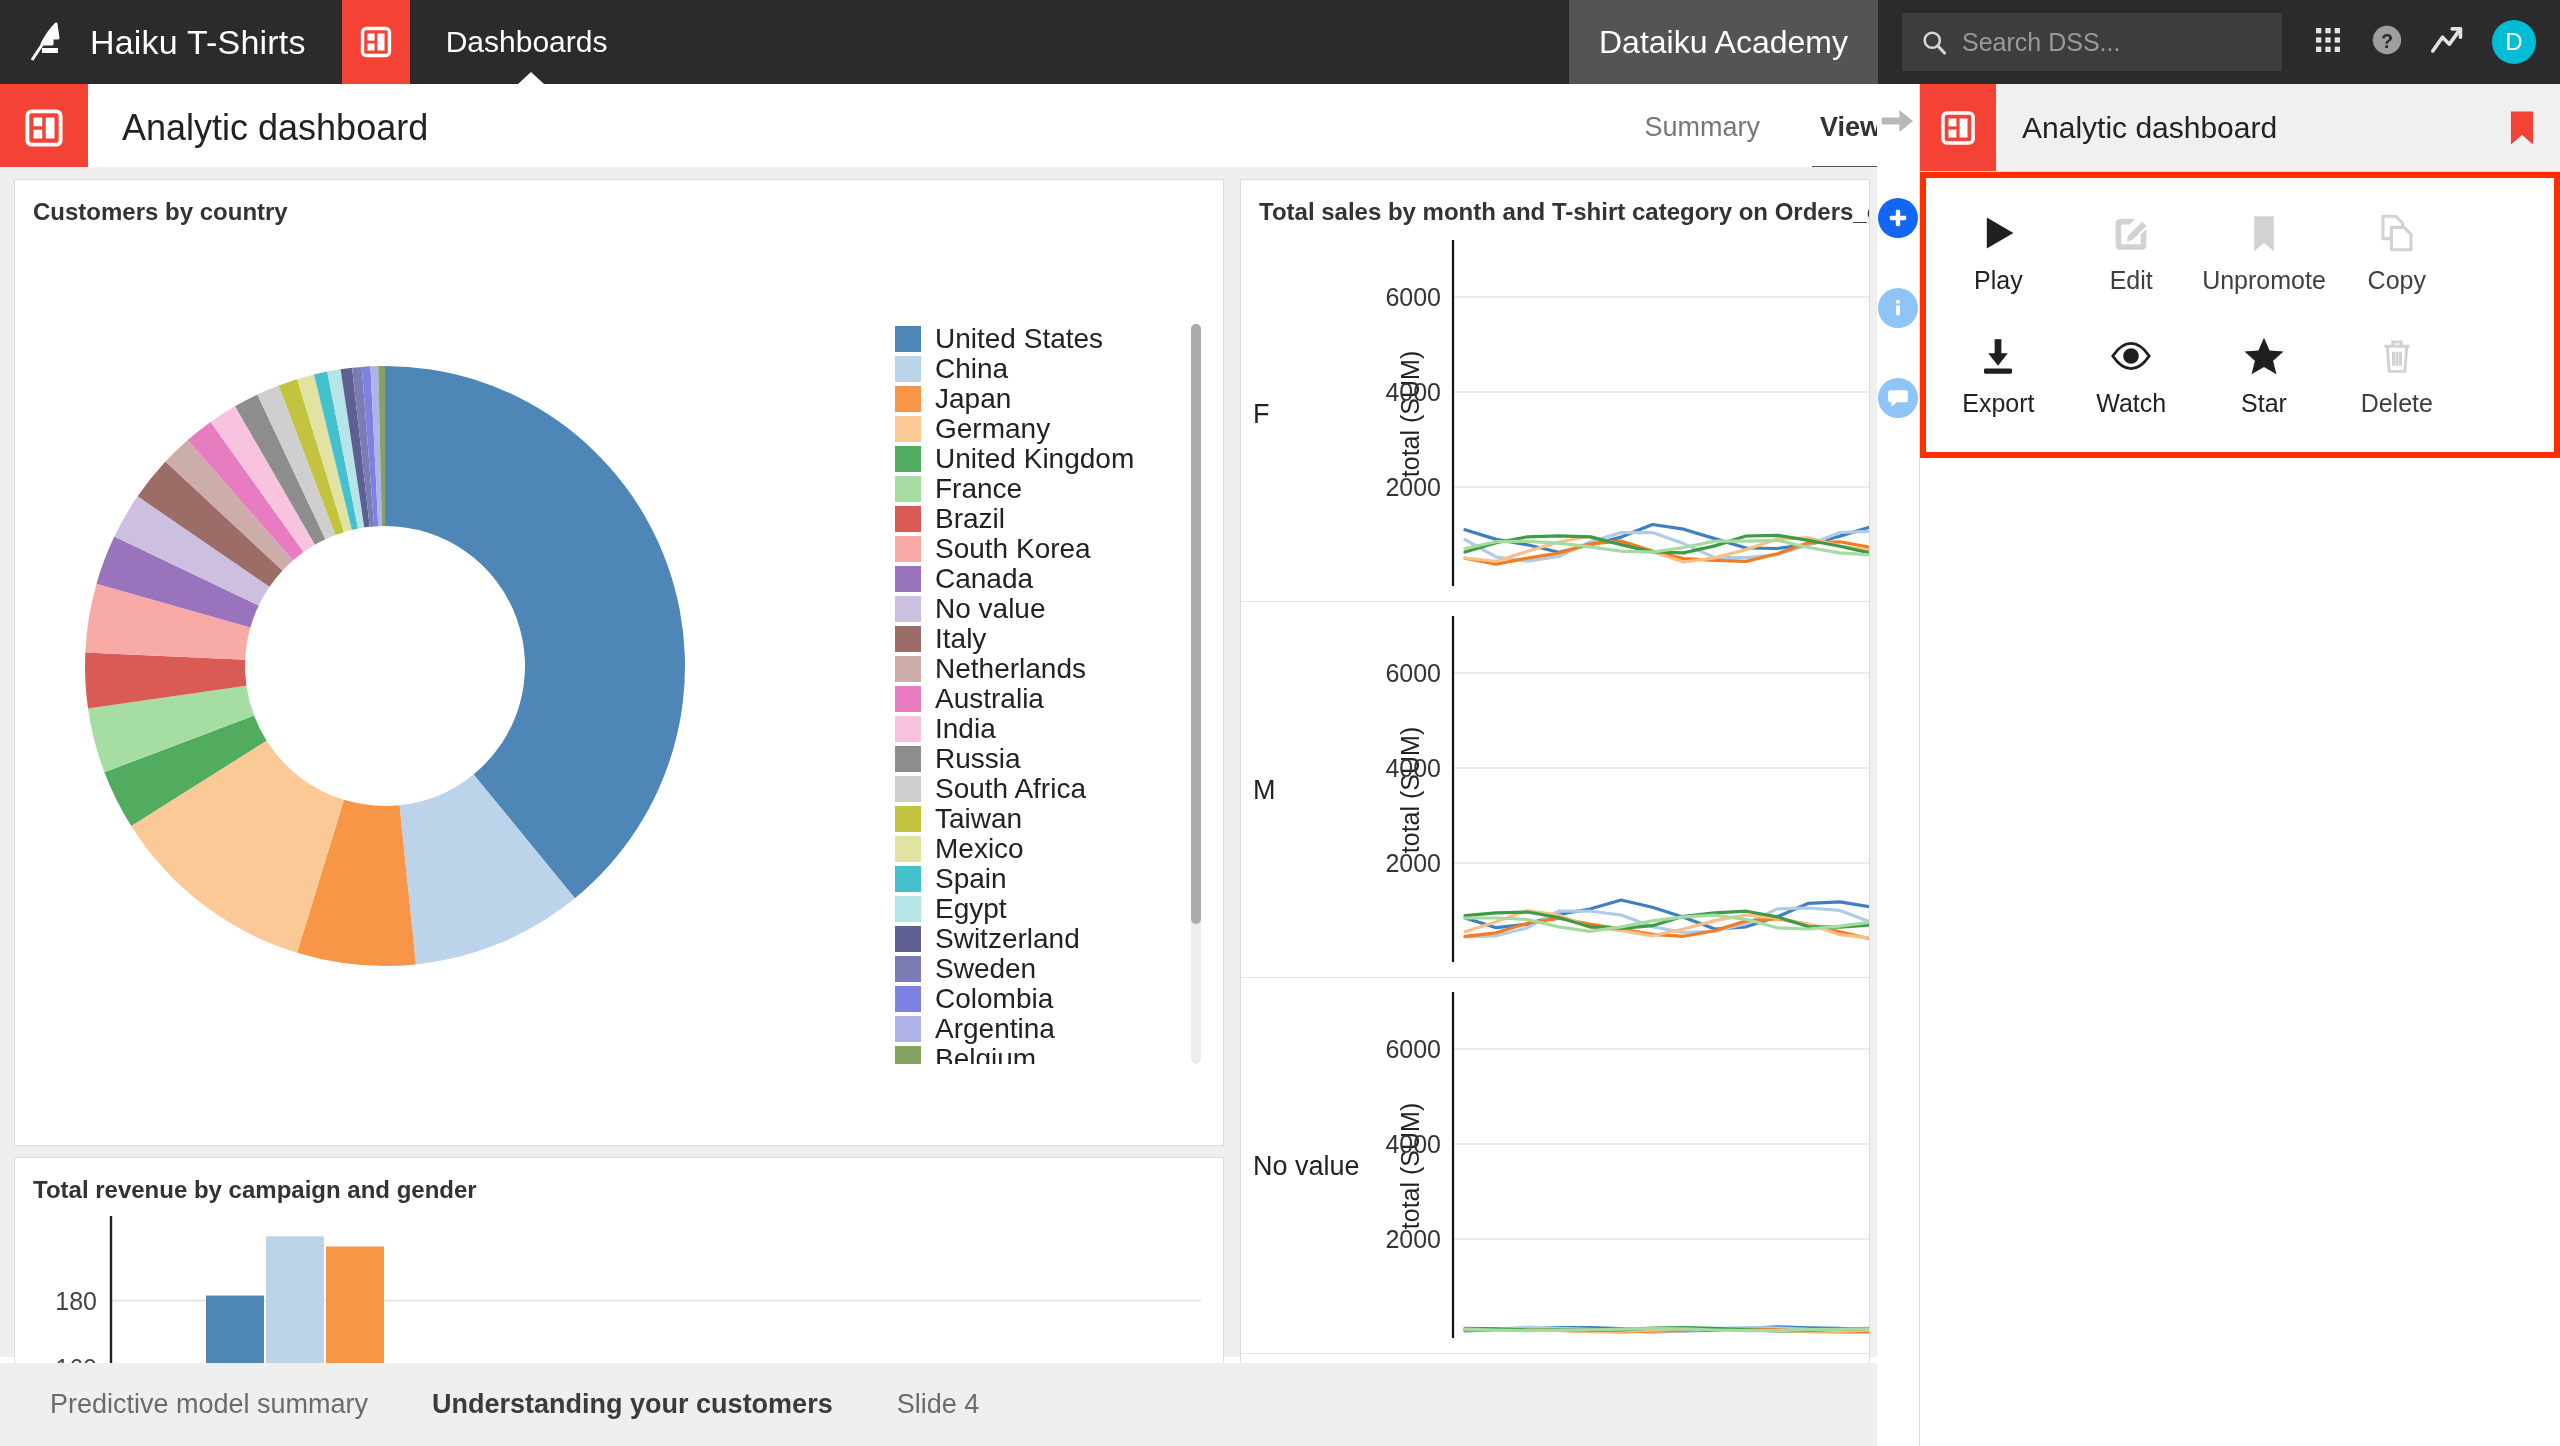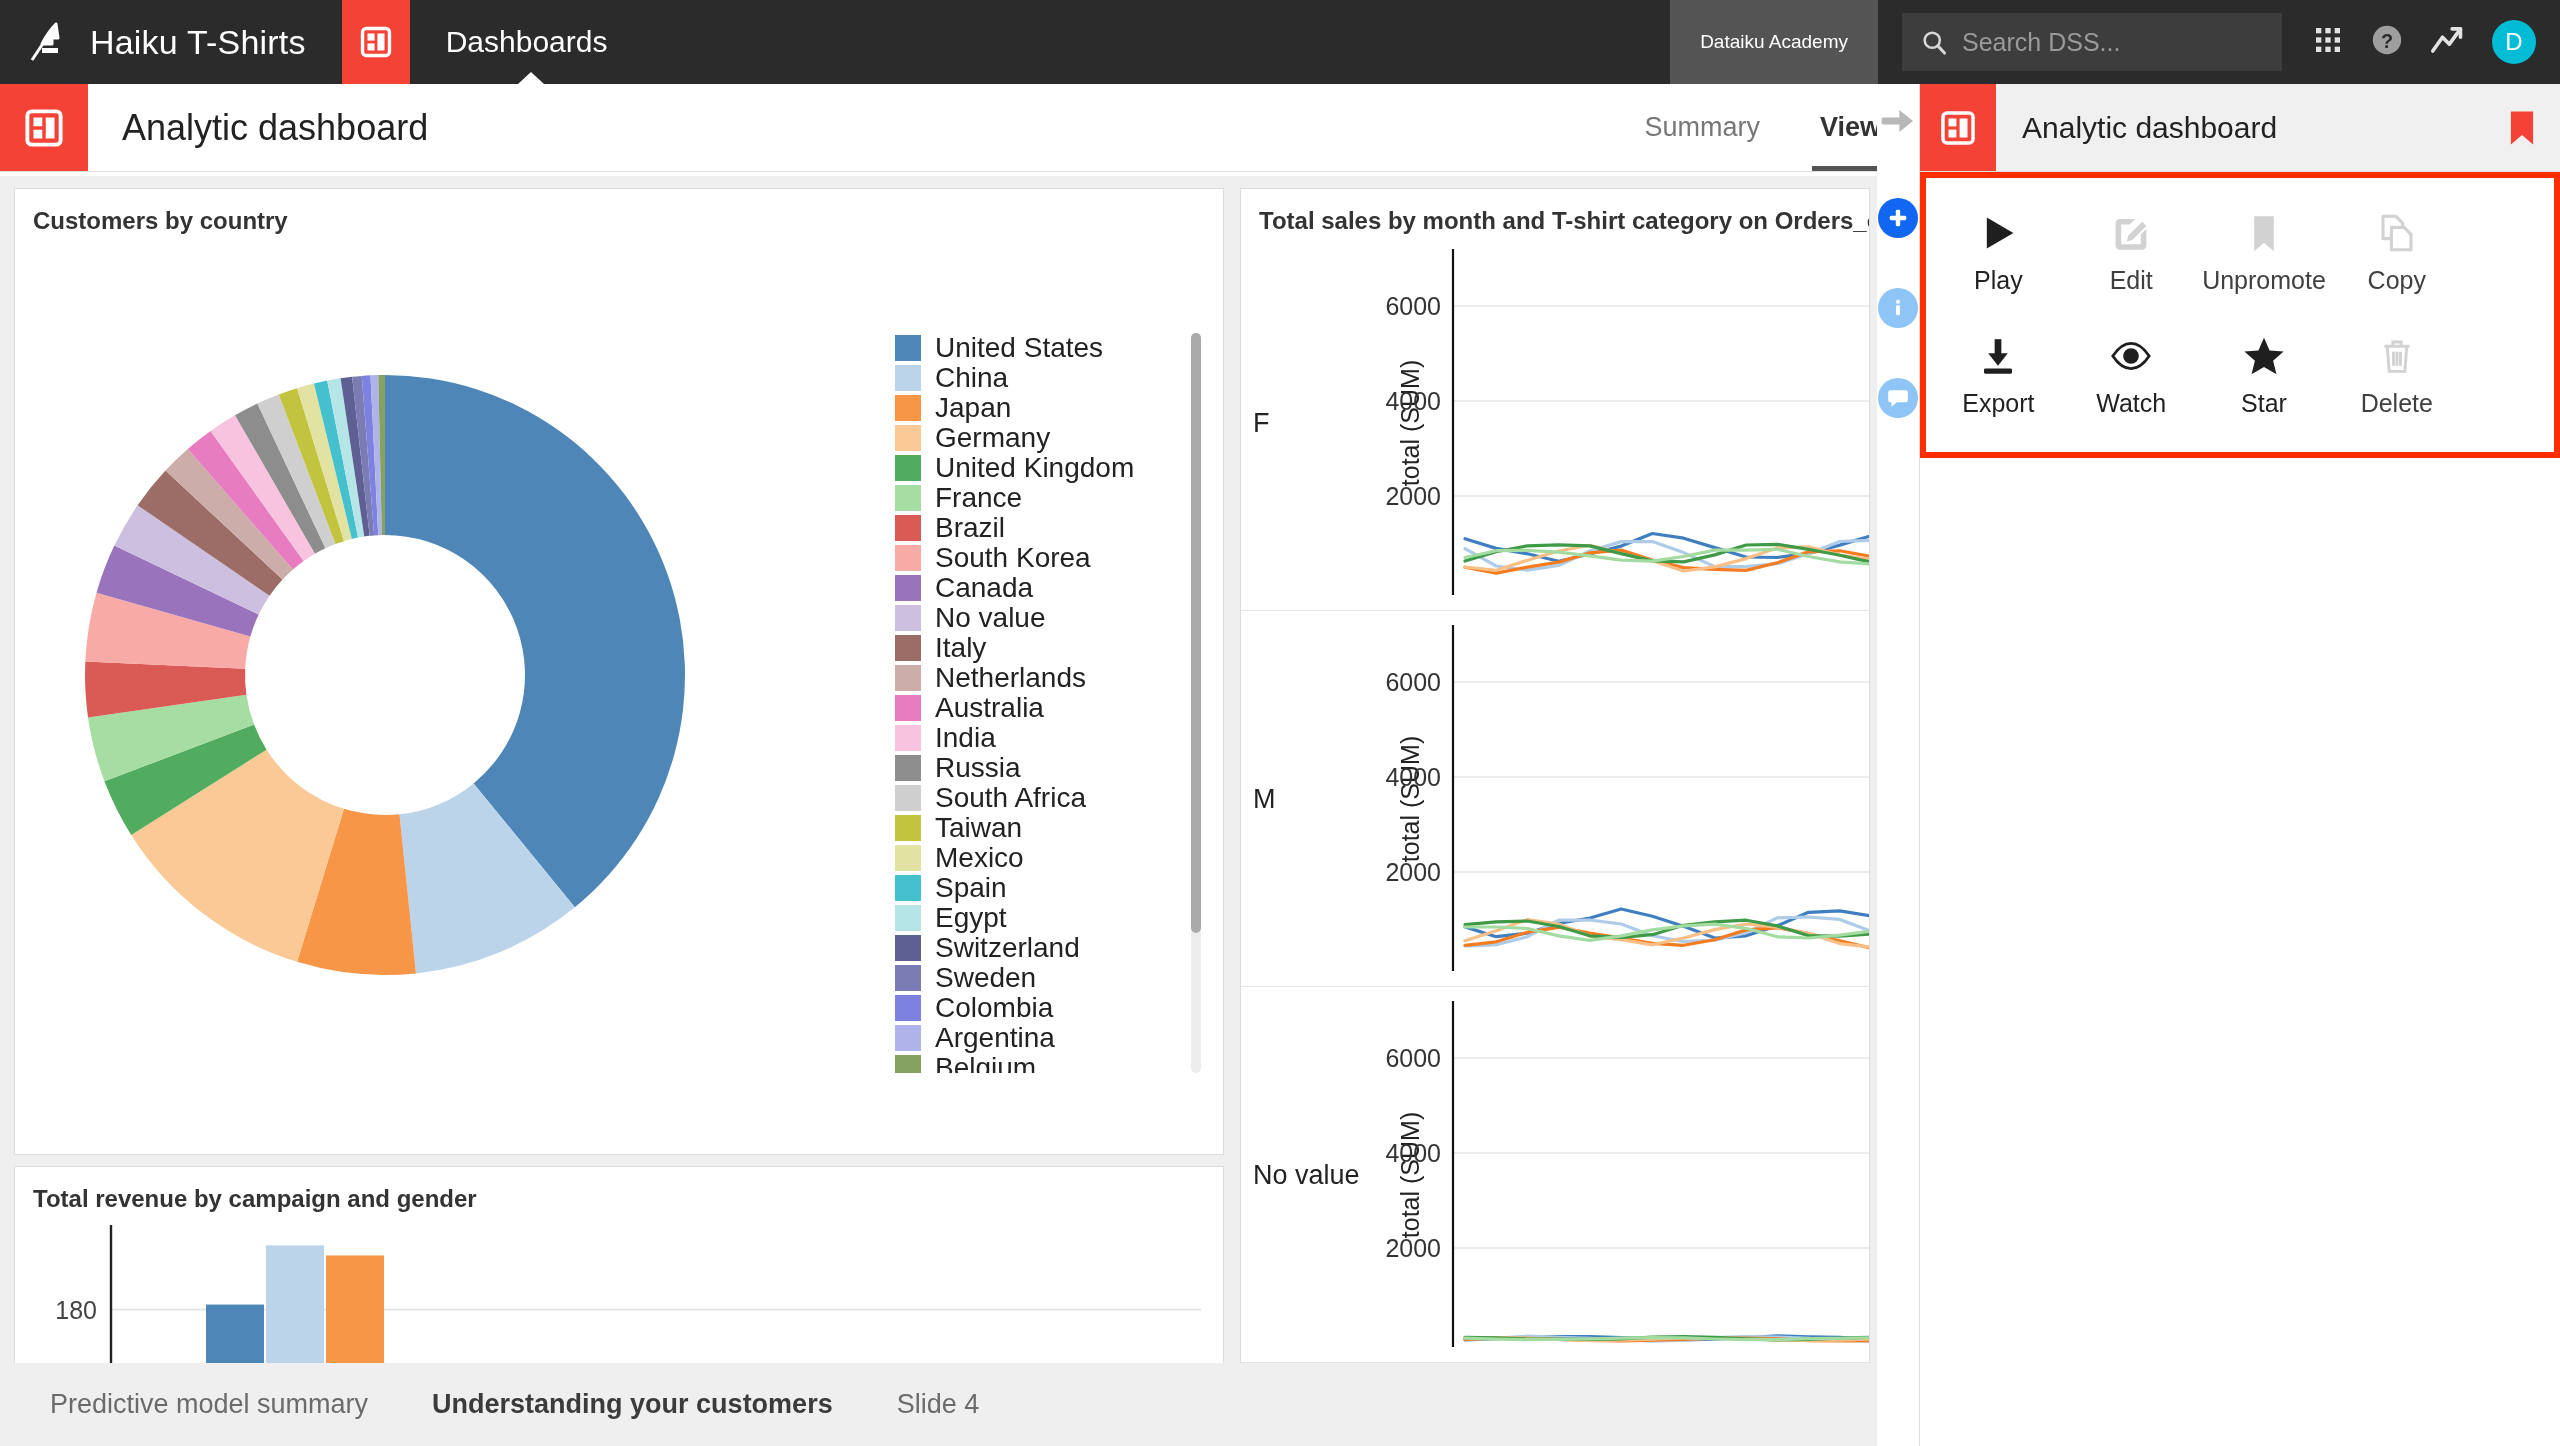--- a/index.html
+++ b/index.html
@@ -38,21 +38,21 @@
   .nav-dash-label::after {
     content: ""; position: absolute; bottom: 0; left: 50%;
     transform: translateX(-50%);
     border-left: 13px solid transparent;
     border-right: 13px solid transparent;
     border-bottom: 12px solid #ffffff;
   }
   .topnav-spacer { flex: 1; }
   .academy-btn {
     display: flex; align-items: center; padding: 0 30px;
-    background: #545454; color: #ffffff; font-size: 19px;
+    background: #545454; color: #ffffff; font-size: 32px;
   }
   .search-box {
     align-self: center; margin-left: 24px;
     width: 380px; height: 58px; background: #3d3d3d; border-radius: 0;
     display: flex; align-items: center; padding: 0 18px; gap: 14px;
   }
   .search-box .ph { color: #9a9a9a; font-size: 25px; }
   .topnav-icons {
     display: flex; align-items: center; gap: 26px; padding: 0 24px 0 30px;
   }
@@ -86,21 +86,21 @@
     font-size: 27px; color: #777777; position: relative;
   }
   .sub-tab.active { color: #333333; font-weight: bold; }
   .sub-tab.active::after {
     content: ""; position: absolute; bottom: 0; left: 22px; right: 22px;
     height: 5px; background: #555555;
   }
 
   
   #content {
-    position: absolute; top: 176px; left: 0;
+    position: absolute; top: 167px; left: 0;
     width: 1877px; height: 1190px;
     background: #efefef;
     padding: 12px 14px 0 14px;
   }
   .card {
     background: #ffffff;
     border: 1px solid #dcdcdc;
     position: absolute;
   }
   .card-title {

